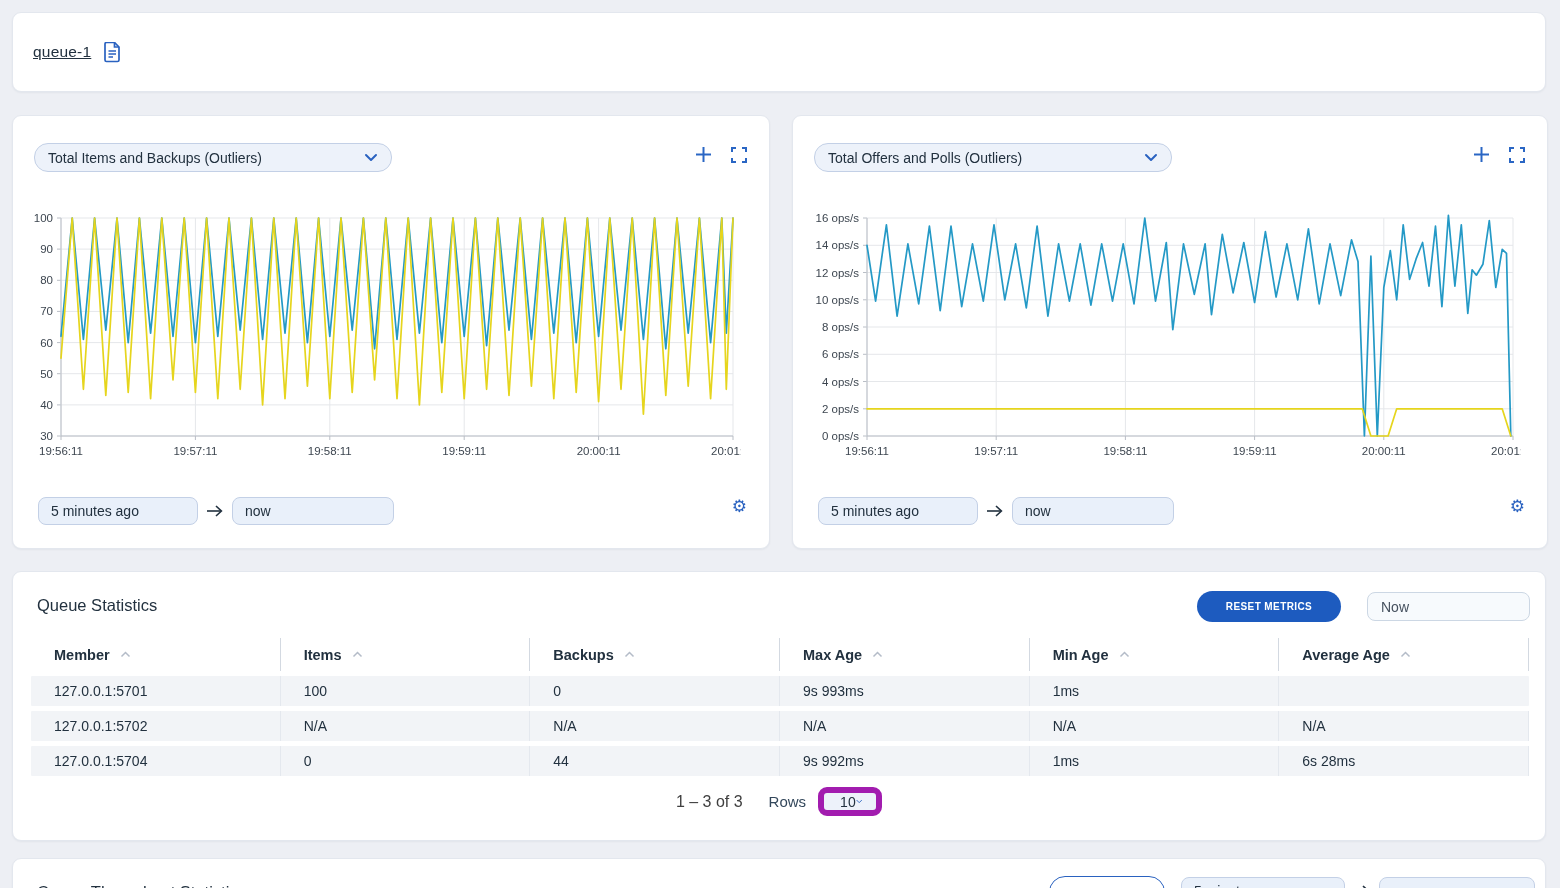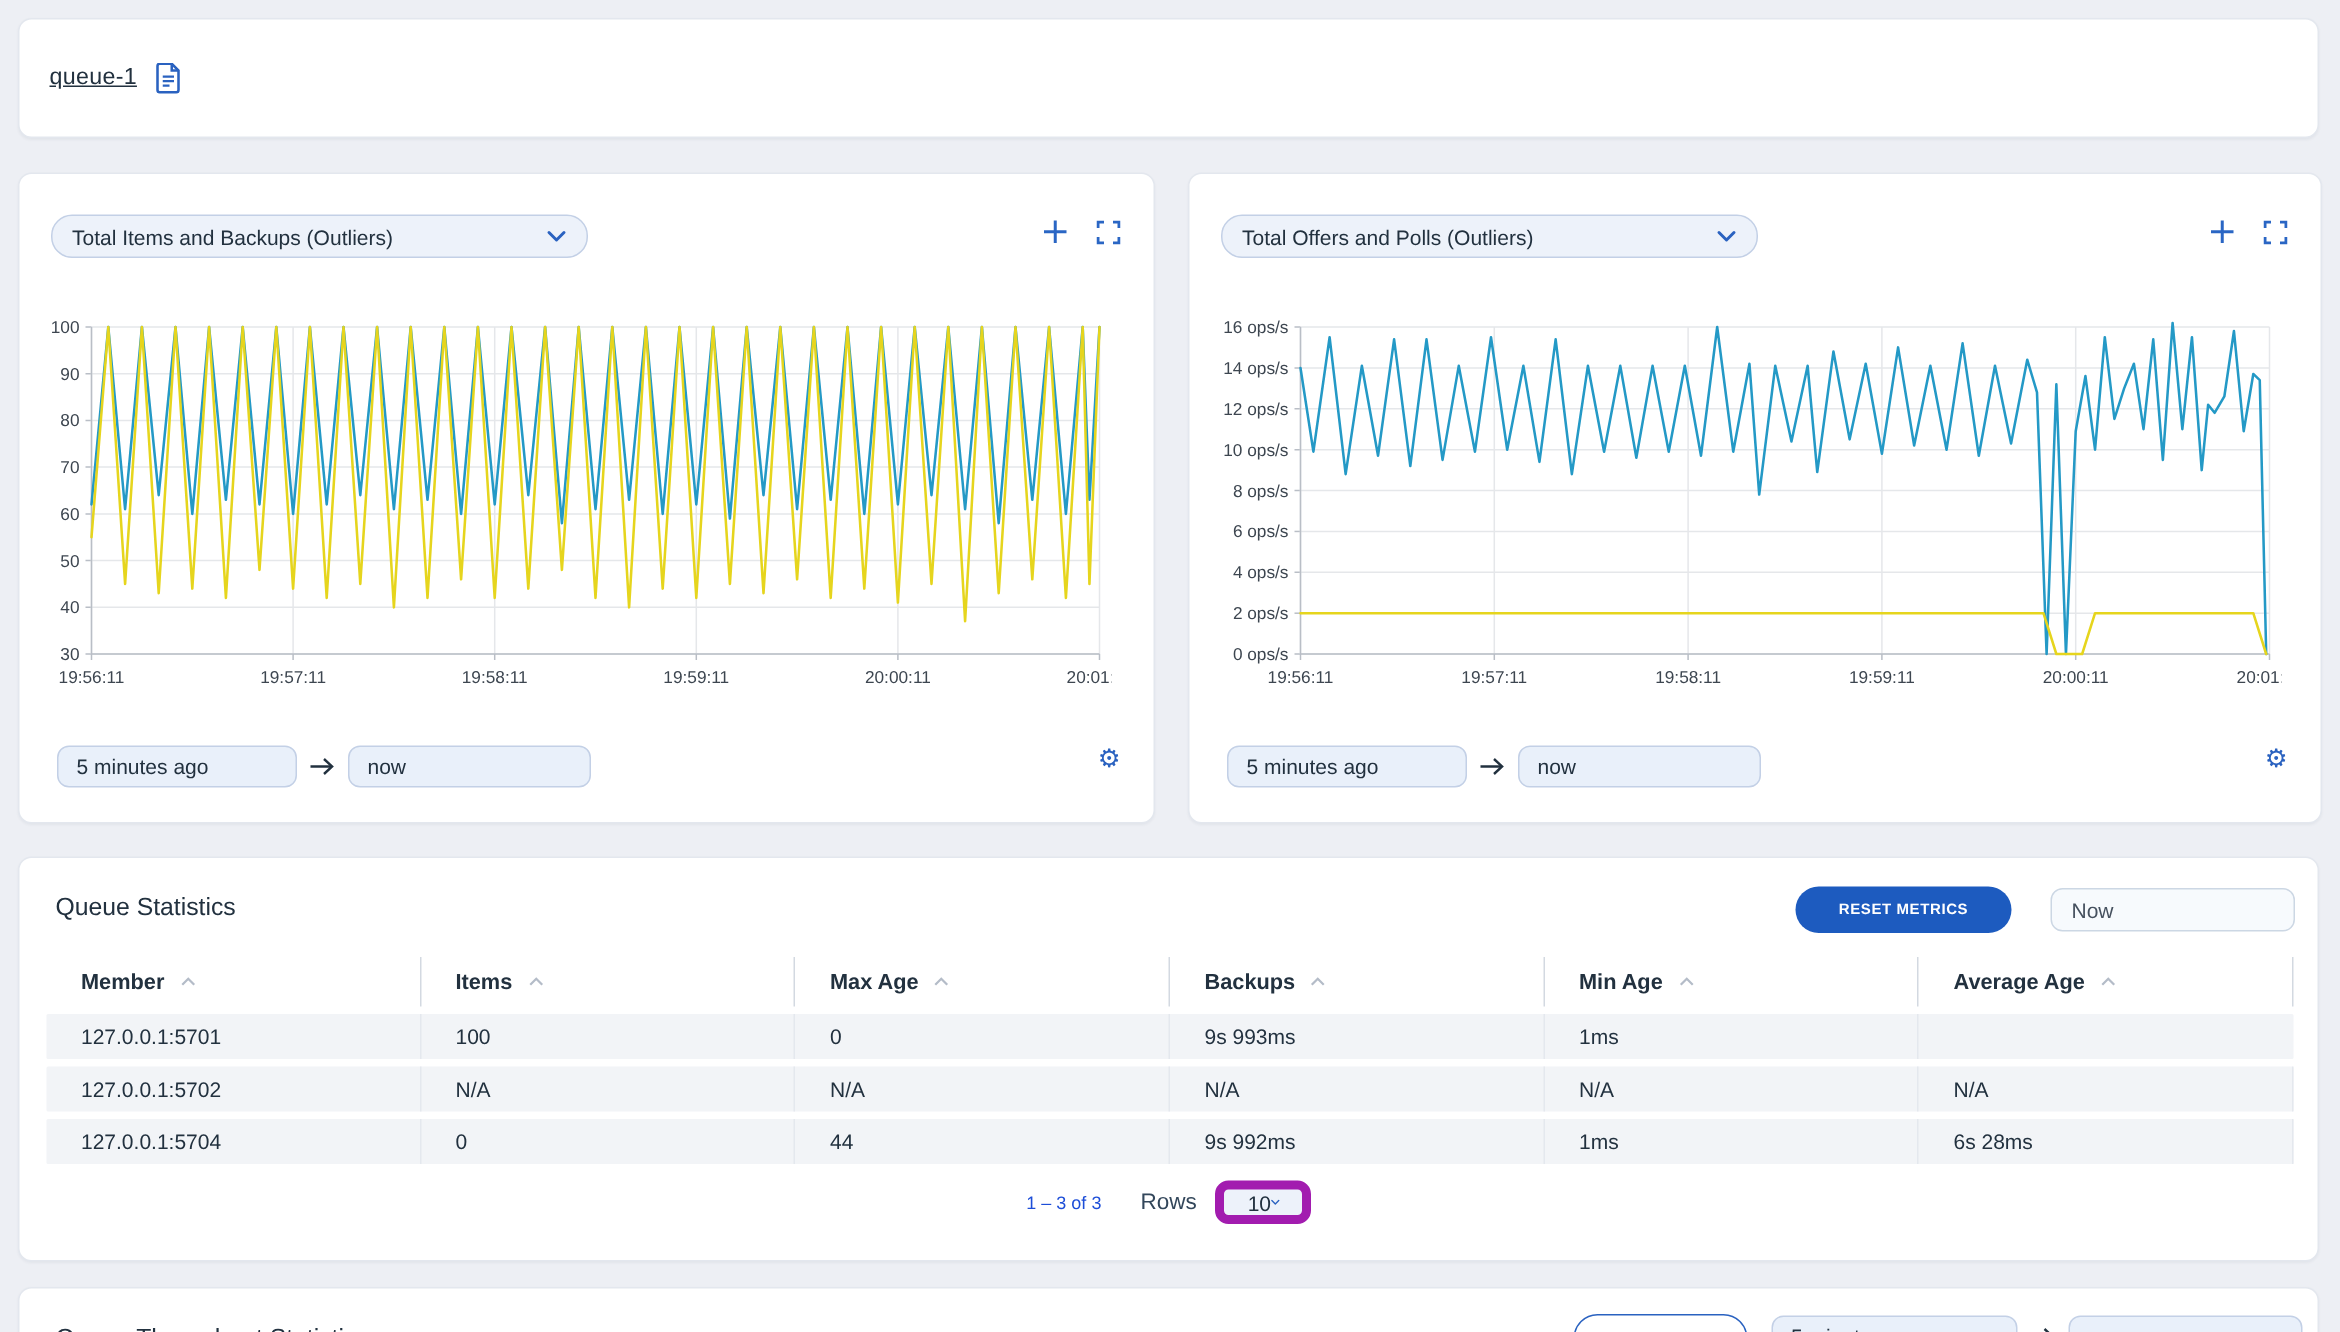--- a/index.html
+++ b/index.html
@@ -57,21 +57,21 @@
   .th {
     display:flex; align-items:center; padding-left:23px; gap:10px;
     font-size:14.5px; font-weight:bold; color:#22313f; border-right:1px solid #d3d9e1; cursor:pointer;
   }
   .data-row { height:30px; background:#f2f4f7; margin-top:5px; border-radius:1px; }
   .td {
     display:flex; align-items:center; padding-left:23px;
     font-size:14px; color:#22313f; border-right:1px solid #e4e8ee;
   }
   .pagination { position:absolute; left:0; top:215px; width:100%; display:flex; align-items:center; justify-content:center; }
-  .page-range { font-size:12px; color:#1d4ed8; }
+  .page-range { font-size:16px; color:#404040; }
   .rows-label { font-size:15px; color:#33475b; margin-left:26px; }
   .rows-select {
     margin-left:12px; width:64px; height:29px; background:#edf2fa;
     border:6px solid #a21caf; border-radius:9px; display:flex; align-items:center;
     justify-content:space-between; padding:0 14px 0 16px; font-size:14px; color:#22313f; cursor:pointer;
   }
   
   #throughput-card { top:858px; left:12px; width:1534px; height:96px; }
   .tp-title { position:absolute; left:24px; top:24px; font-size:16.5px; color:#22313f; }
   .tp-reset {
@@ -286,27 +286,27 @@
             <polyline points="1.5,5.5 5.5,1.5 9.5,5.5" fill="none" stroke="#b4bcc8" stroke-width="1.5"></polyline>
           </svg>
         </div>
         <div class="th">
           <span>Items</span>
           <svg width="11" height="7" viewBox="0 0 11 7">
             <polyline points="1.5,5.5 5.5,1.5 9.5,5.5" fill="none" stroke="#b4bcc8" stroke-width="1.5"></polyline>
           </svg>
         </div>
         <div class="th">
+          <span>Backups</span>
+          <svg width="11" height="7" viewBox="0 0 11 7">
+            <polyline points="1.5,5.5 5.5,1.5 9.5,5.5" fill="none" stroke="#b4bcc8" stroke-width="1.5"></polyline>
+          </svg>
+        </div>
+        <div class="th">
           <span>Max Age</span>
-          <svg width="11" height="7" viewBox="0 0 11 7">
-            <polyline points="1.5,5.5 5.5,1.5 9.5,5.5" fill="none" stroke="#b4bcc8" stroke-width="1.5"></polyline>
-          </svg>
-        </div>
-        <div class="th">
-          <span>Backups</span>
           <svg width="11" height="7" viewBox="0 0 11 7">
             <polyline points="1.5,5.5 5.5,1.5 9.5,5.5" fill="none" stroke="#b4bcc8" stroke-width="1.5"></polyline>
           </svg>
         </div>
         <div class="th">
           <span>Min Age</span>
           <svg width="11" height="7" viewBox="0 0 11 7">
             <polyline points="1.5,5.5 5.5,1.5 9.5,5.5" fill="none" stroke="#b4bcc8" stroke-width="1.5"></polyline>
           </svg>
         </div>

